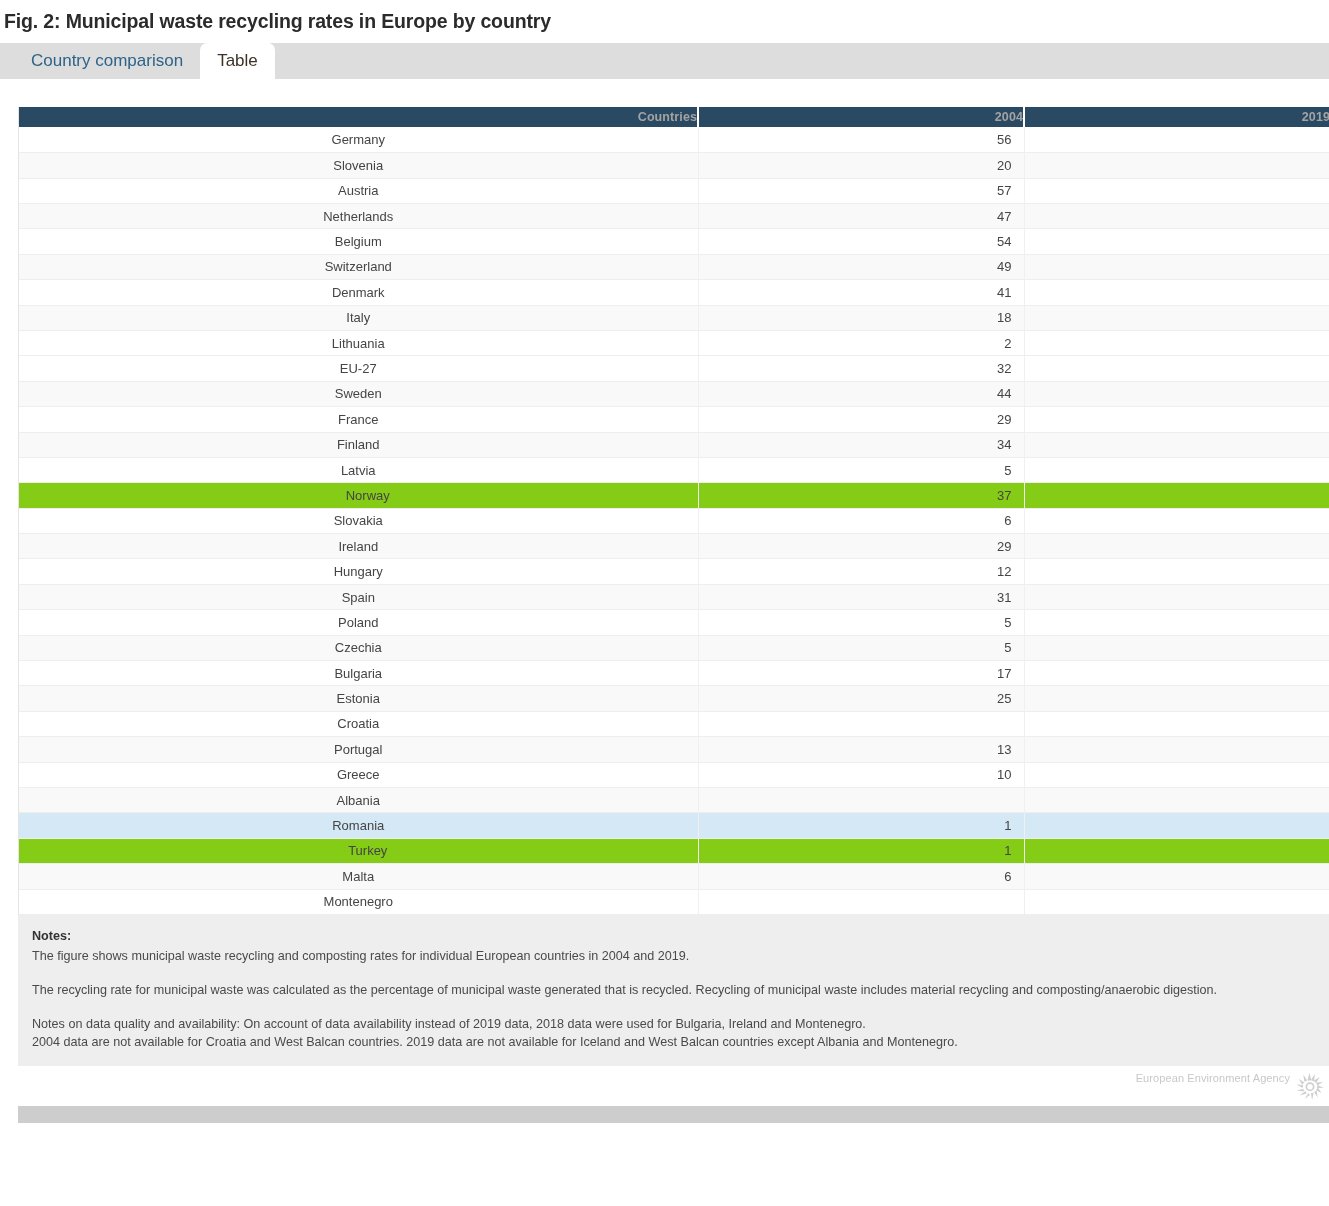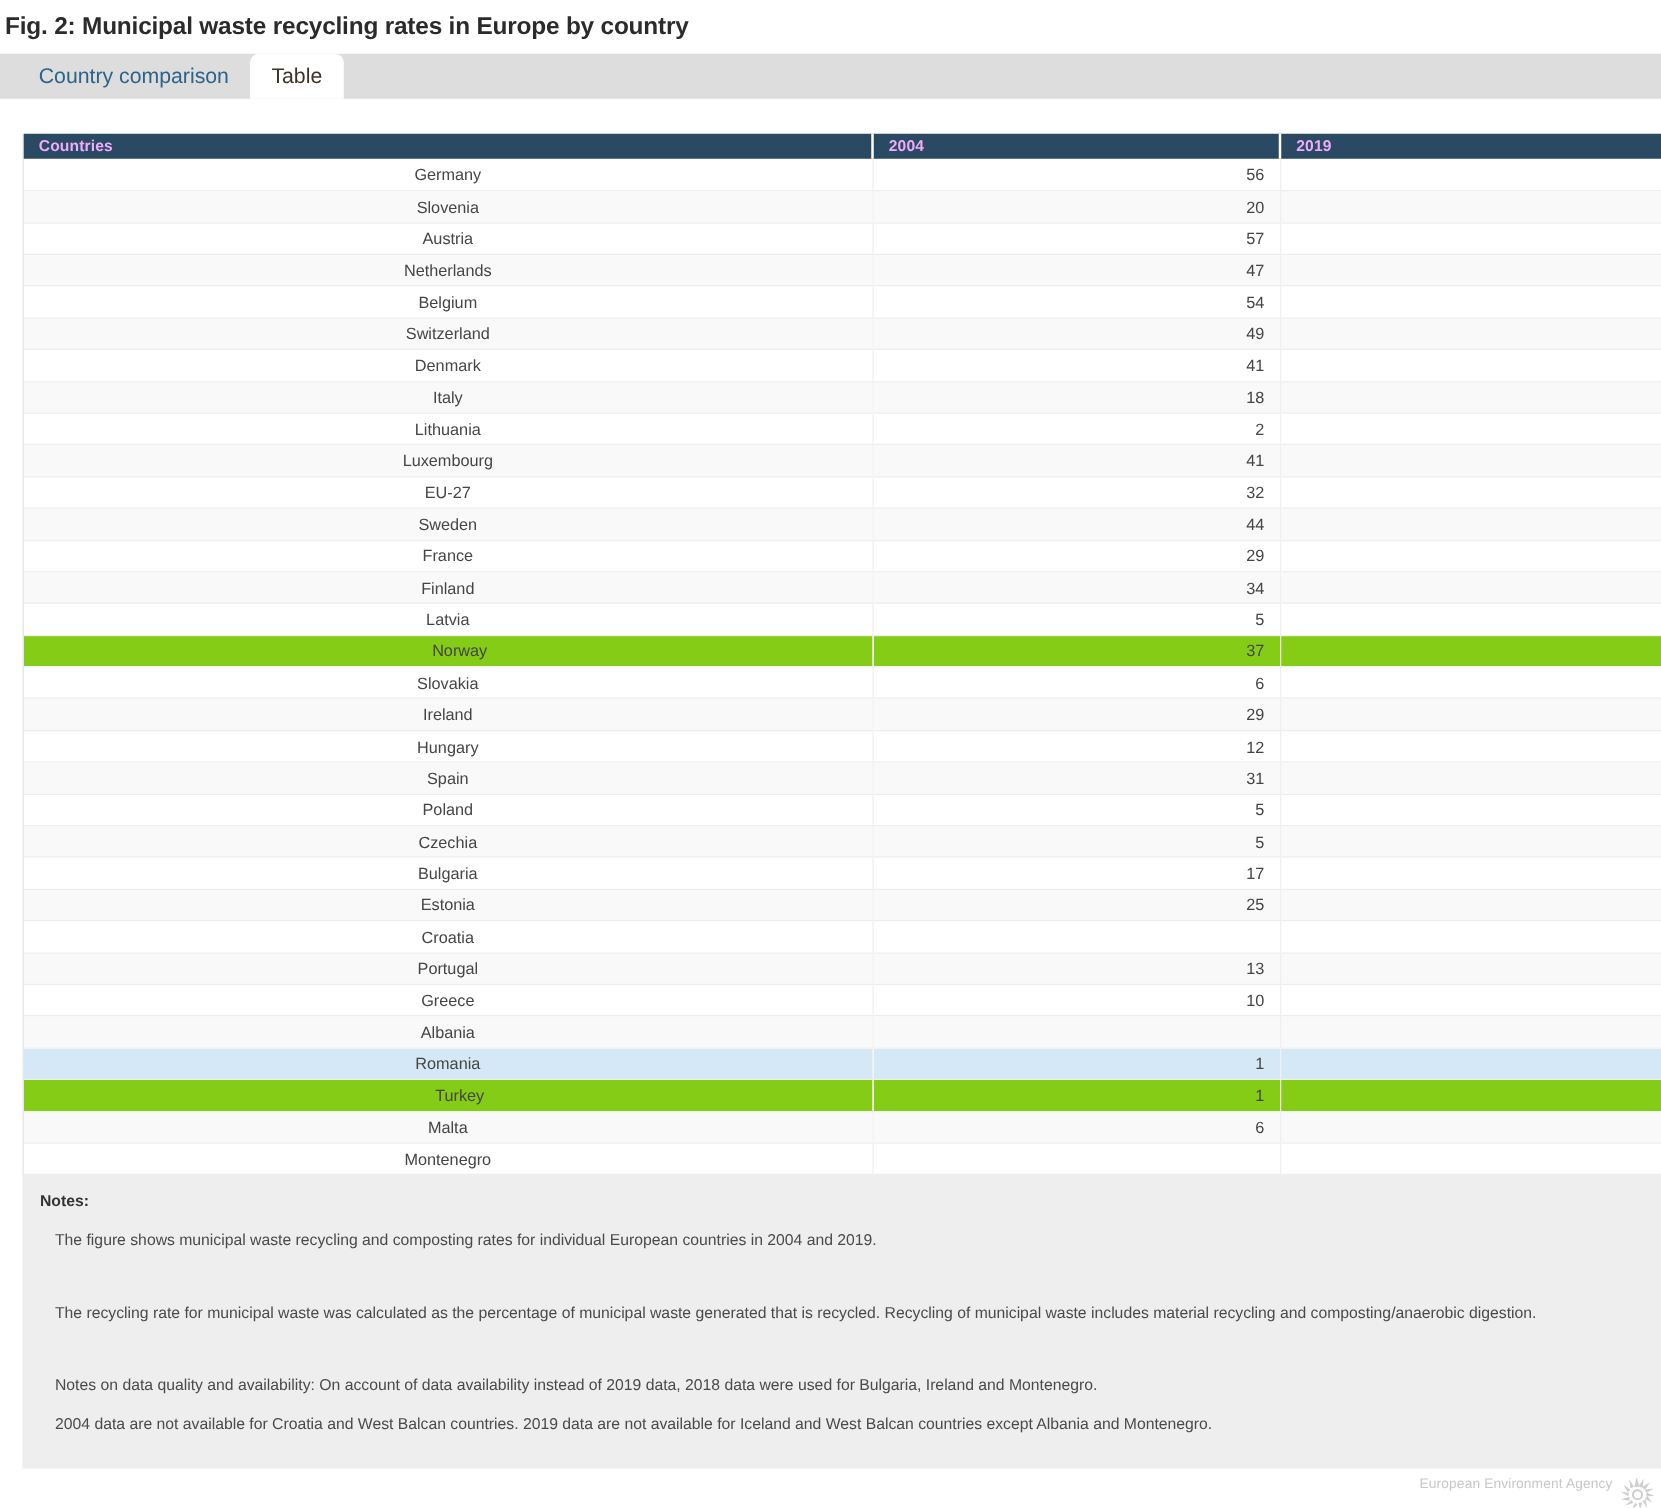--- a/index.html
+++ b/index.html
@@ -69,26 +69,26 @@
   }
 
   table.data {
     border-collapse: collapse;
     width: 1311px;
     table-layout: fixed;
     font-size: 13px;
   }
   table.data thead th {
     background: #2a4a63;
-    color: #f0abfc;
+    color: #a3a3a3;
     font-size: 12.5px;
     font-weight: bold;
-    text-align: left;
+    text-align: right;
     height: 20px;
-    padding: 2px 0 3px 12px;
+    padding: 2px 0 3px 0;
     border-right: 2px solid #ffffff;
     letter-spacing: 0.1px;
   }
   table.data thead th:last-child { border-right: none; }
 
   col.c-country { width: 679px; }
   col.c-2004    { width: 326px; }
   col.c-2019    { width: 306px; }
 
   table.data tbody td {
@@ -121,21 +121,21 @@
     font-size: 12.6px;
     color: #4a4a4a;
     line-height: 1.5;
   }
   .notes-label {
     font-weight: bold;
     color: #333333;
     font-size: 12.6px;
     margin-bottom: 1px;
   }
-  .notes p { margin: 12px; }
+  .notes p { margin: 0; }
   .notes .spacer { height: 15px; }
 
   
   .footer {
     margin-left: 18px;
     width: 1311px;
     height: 40px;
     background: #ffffff;
     position: relative;
   }
@@ -227,25 +227,20 @@
             <td class="num"></td>
           </tr>
           <tr class="even">
             <td class="country">Italy</td>
             <td class="num">18</td>
             <td class="num"></td>
           </tr>
           <tr class="odd">
             <td class="country">Lithuania</td>
             <td class="num">2</td>
-            <td class="num"></td>
-          </tr>
-          <tr class="even">
-            <td class="country">Luxembourg</td>
-            <td class="num">41</td>
             <td class="num"></td>
           </tr>
           <tr class="odd">
             <td class="country">EU-27</td>
             <td class="num">32</td>
             <td class="num"></td>
           </tr>
           <tr class="even">
             <td class="country">Sweden</td>
             <td class="num">44</td>

